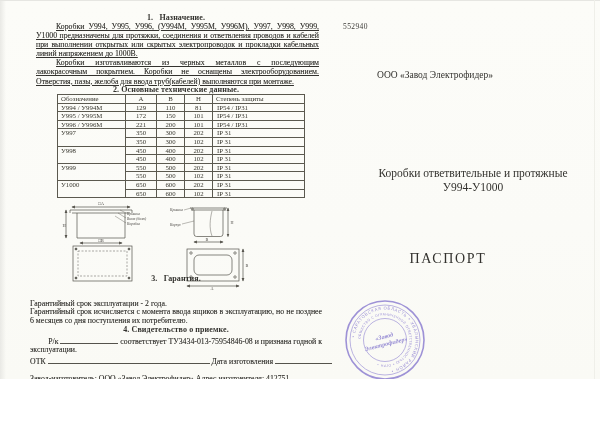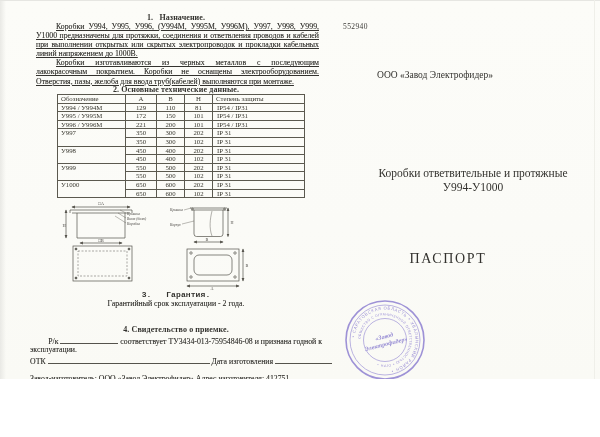--- a/index.html
+++ b/index.html
@@ -196,22 +196,23 @@
       <text x="67" y="26.5" font-size="3.6" font-style="italic">Коробка</text>
       <text x="110" y="13" font-size="3.6" font-style="italic">Крышка</text>
       <text x="110" y="27.5" font-size="3.6" font-style="italic">Корпус</text>
       <text x="170.5" y="26" font-size="4.2">Н</text>
       <text x="147" y="42.5" font-size="4.2" text-anchor="middle">В</text>
       <text x="185.5" y="69" font-size="4.2">В</text>
       <text x="152" y="91.5" font-size="4.2" text-anchor="middle">А</text>
     </g>
   </svg>
 
-  <div class="abs h" style="left:30px;top:290px;width:292px;font-family:Liberation Mono, monospace;">3.&nbsp;&nbsp; Гарантия.</div>
-  <div class="abs body noind" style="left:30px;top:299px;width:292px;text-align:center;">Гарантийный срок эксплуатации - 2 года.</div>
+  <div class="abs h" style="left:30px;top:274px;width:292px;">3.&nbsp;&nbsp; Гарантия.</div>
+  <div class="abs body noind" style="left:30px;top:299px;width:292px;text-align:left;">Гарантийный срок эксплуатации - 2 года.</div>
+  <div class="abs body noind" style="left:30px;top:307px;width:292px;">Гарантийный срок исчисляется с момента ввода ящиков в эксплуатацию, но не позднее 6 месяцев со дня поступления их потребителю.</div>
 
   <div class="abs h" style="left:30px;top:325px;width:292px;text-align:center;">4. Свидетельство о приемке.</div>
 
   <div class="abs body noind" style="left:30px;top:336px;width:292px;text-align:right;white-space:nowrap;">
     <span>Р/к</span>
     <span class="bl" style="width:58px;"></span>
     <span>соответствует  ТУ3434-013-75954846-08  и  признана  годной  к</span>
   </div>
   <div class="abs body noind" style="left:30px;top:345px;width:292px;text-align:left;">эксплуатации.</div>
 

